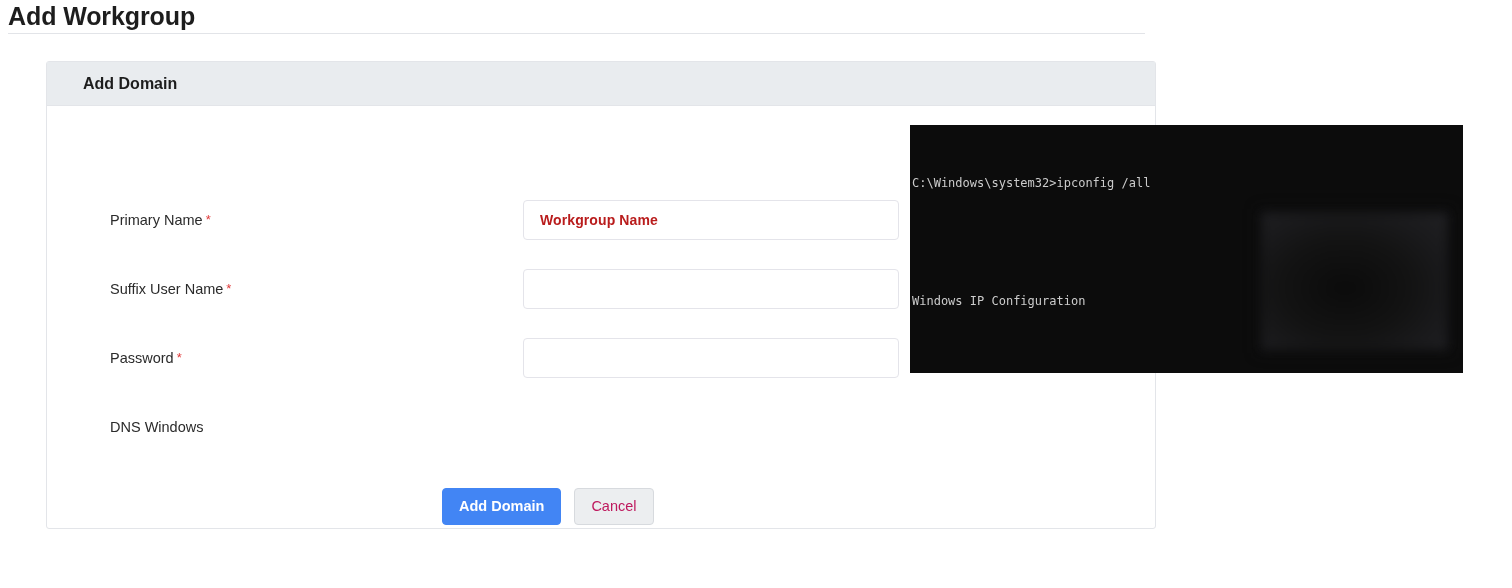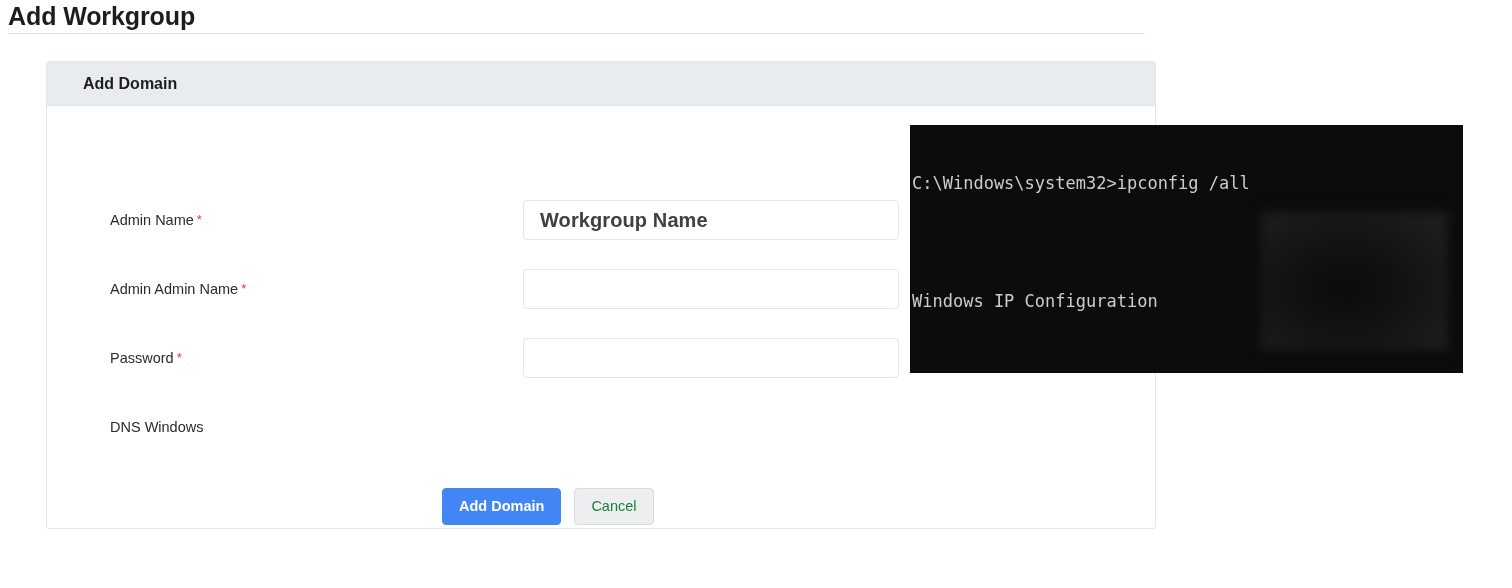--- a/index.html
+++ b/index.html
@@ -106,23 +106,23 @@
     width: 376px;
     height: 40px;
     border: 1px solid #e4e4ea;
     border-radius: 4px;
     background: #ffffff;
     display: flex;
     align-items: center;
     padding: 0 16px;
   }
   .field-annotation {
-    font-size: 20px;
-    font-weight: bold;
-    color: #404040;
+    font-size: 14px;
+    font-weight: bold;
+    color: #b91c1c;
     letter-spacing: 0.1px;
   }
 
   
   .btn-row {
     position: absolute;
     left: 0;
     top: 382px;
     width: 100%;
     display: flex;
@@ -141,35 +141,35 @@
     line-height: 35px;
   }
   .btn-primary {
     background: #4285f4;
     color: #ffffff;
     border-color: #4285f4;
     font-weight: bold;
   }
   .btn-secondary {
     background: #eceef0;
-    color: #15803d;
+    color: #be185d;
     border-color: #d7dade;
   }
 
   
   .terminal {
     position: absolute;
     left: 910px;
     top: 125px;
     width: 553px;
     height: 248px;
     background: #0c0c0c;
     overflow: hidden;
     font-family: "DejaVu Sans Mono", "Liberation Mono", monospace;
-    font-size: 17px;
+    font-size: 12px;
     line-height: 19.6px;
     color: #cccccc;
     padding: 10px 0 0 0;
     white-space: pre;
   }
   .term-line { padding-left: 2px; }
   .term-blank { height: 19.6px; }
   .redaction {
     position: absolute;
     left: 352px;
@@ -205,30 +205,30 @@
     <div class="card-header">
       <span class="card-header-title">Add Domain</span>
     </div>
 
     <div class="card-body">
 
       <div class="form-rows">
 
         <div class="form-row r0">
           <div class="form-label">
-            <span>Admin Name</span><span class="req">*</span>
+            <span>Primary Name</span><span class="req">*</span>
           </div>
           <div class="form-field">
             <span class="field-annotation">Workgroup Name</span>
           </div>
         </div>
 
         <div class="form-row r1">
           <div class="form-label">
-            <span>Admin Admin Name</span><span class="req">*</span>
+            <span>Suffix User Name</span><span class="req">*</span>
           </div>
           <div class="form-field">
             <span class="field-annotation"></span>
           </div>
         </div>
 
         <div class="form-row r2">
           <div class="form-label">
             <span>Password</span><span class="req">*</span>
           </div>

